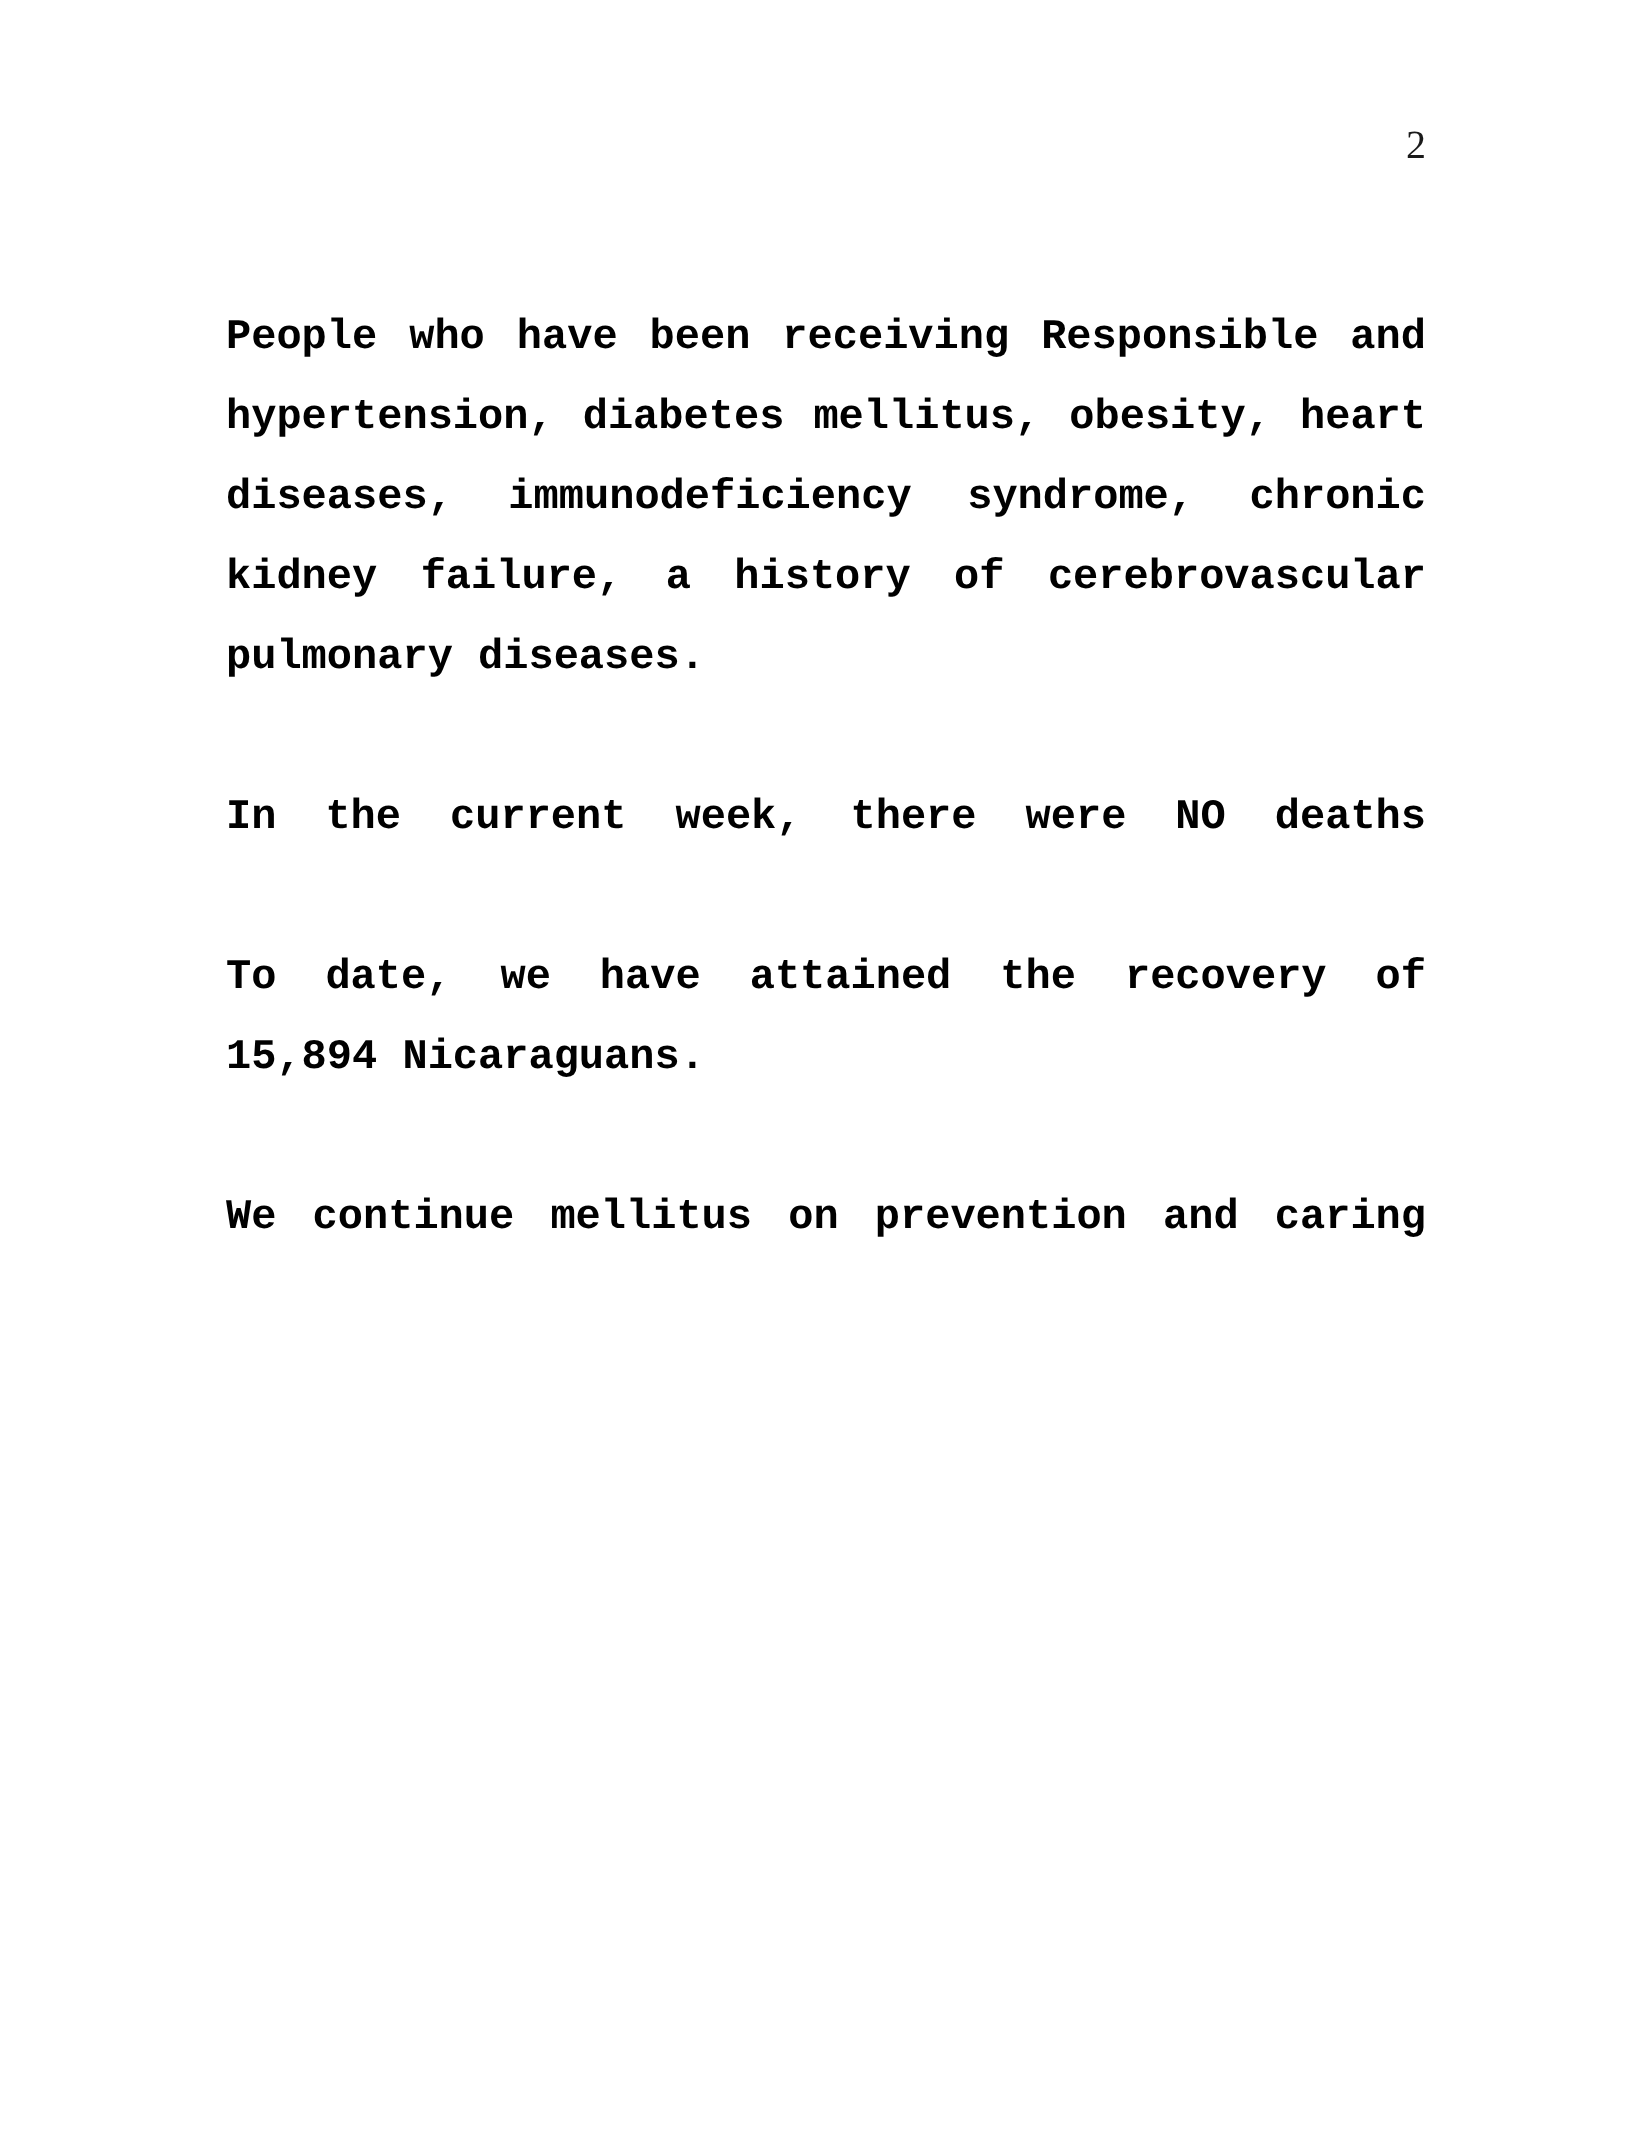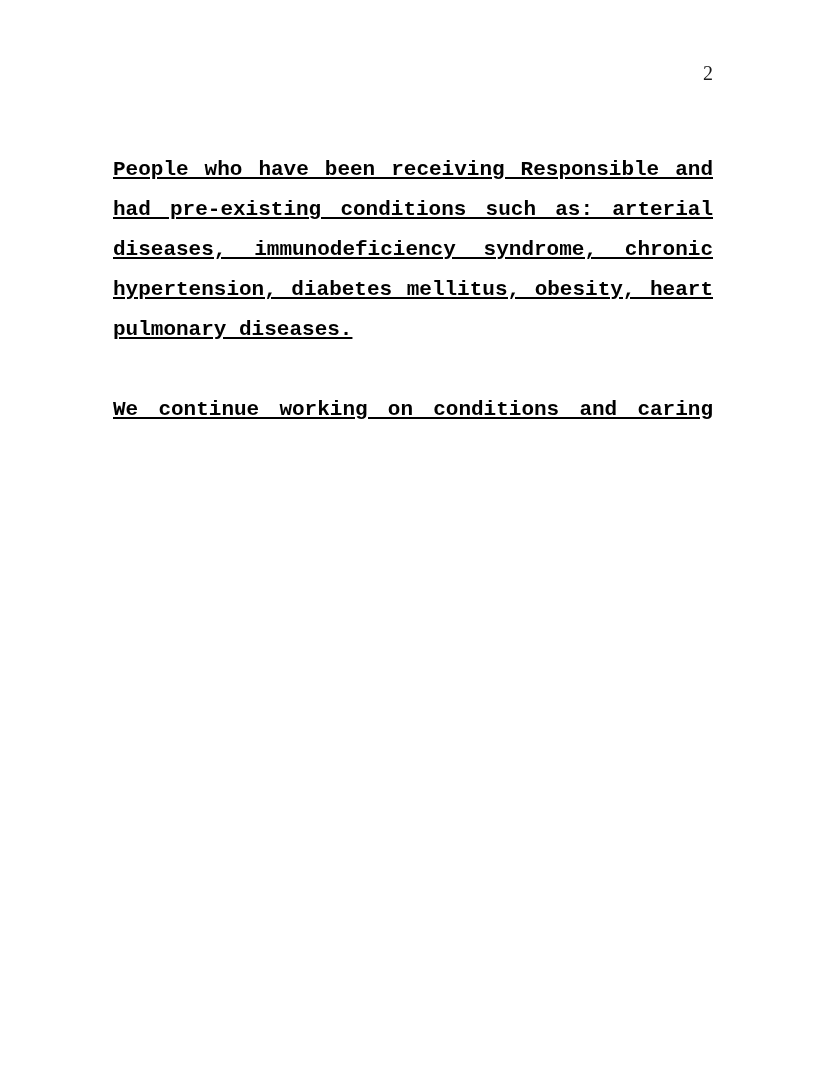--- a/index.html
+++ b/index.html
@@ -36,46 +36,50 @@
     font-size: 21px;
     line-height: 40px;
     color: #000000;
   }
   .paragraph {
     margin: 0 0 40px 0;
   }
   .line {
     text-align: justify;
     text-align-last: justify;
-    text-decoration: underline;
   }
   .line.last {
     text-align: right;
     text-align-last: left;
   }
 </style>
 </head>
 <body>
 
 <div class="page">
 
   <div class="page-number">2</div>
 
   <div class="content">
 
     <div class="paragraph">
       <div class="line">People who have been receiving Responsible and</div>
-      <div class="line">had pre-existing conditions such as: arterial</div>
+      <div class="line">hypertension, diabetes mellitus, obesity, heart</div>
       <div class="line">diseases, immunodeficiency syndrome, chronic</div>
-      <div class="line">hypertension, diabetes mellitus, obesity, heart</div>
+      <div class="line">kidney failure, a history of cerebrovascular</div>
       <div class="line last">pulmonary diseases.</div>
     </div>
 
     <div class="paragraph">
+      <div class="line">In the current week, there were NO deaths</div>
     </div>
 
+    <div class="paragraph">
+      <div class="line">To date, we have attained the recovery of</div>
+      <div class="line last">15,894 Nicaraguans.</div>
+    </div>
 
     <div class="paragraph">
-      <div class="line">We continue working on conditions and caring</div>
+      <div class="line">We continue mellitus on prevention and caring</div>
     </div>
 
   </div>
 </div>
 
 </body></html>

